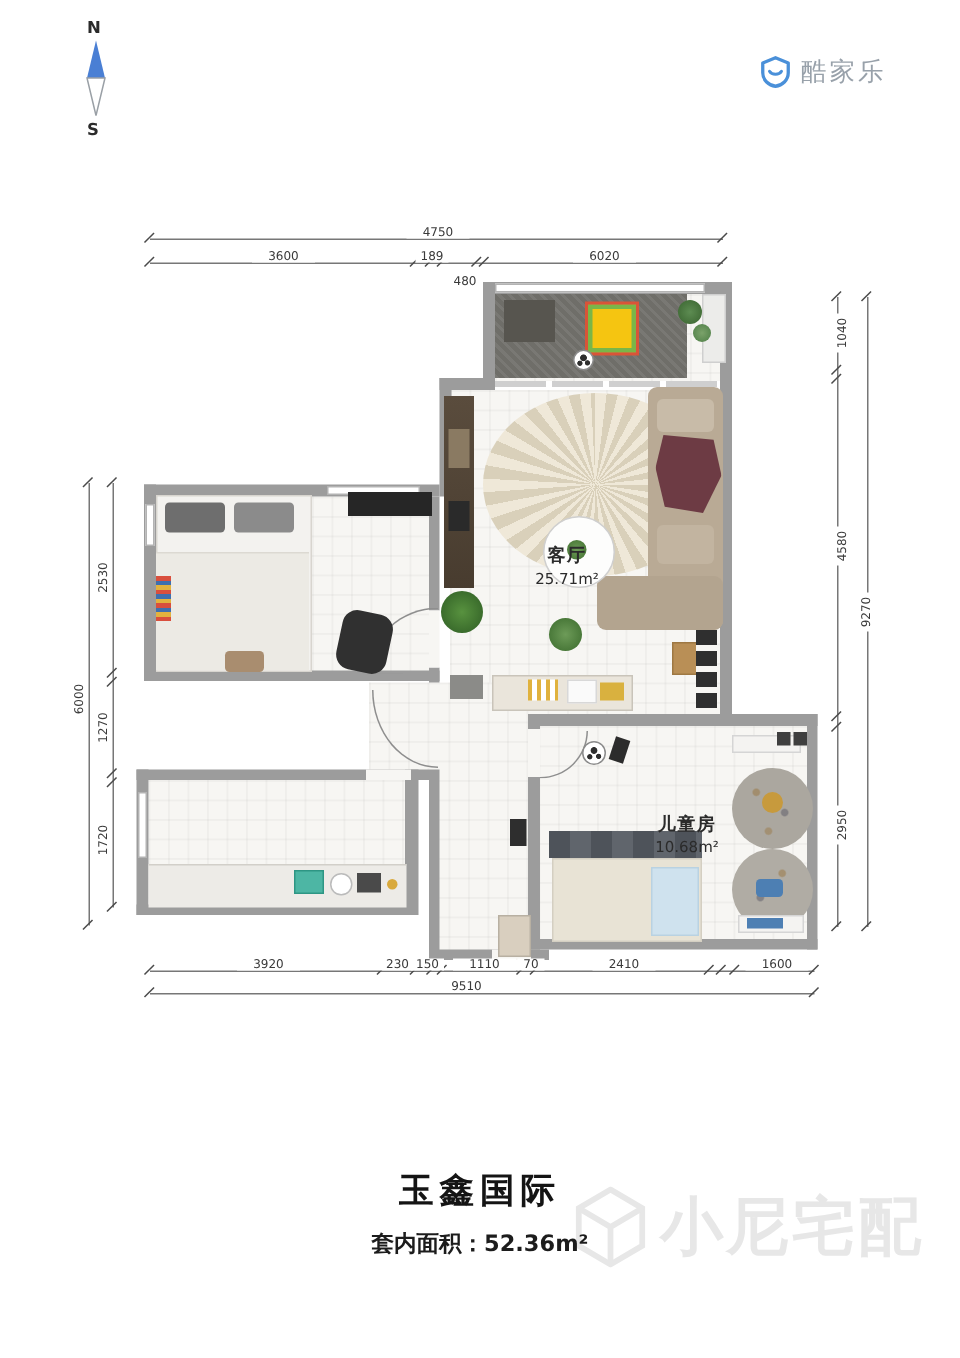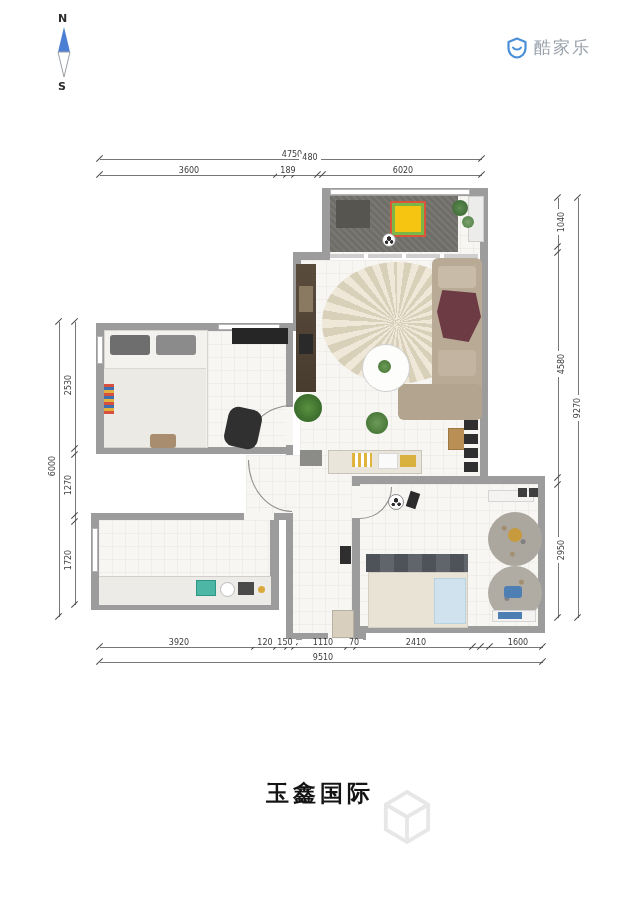--- a/index.html
+++ b/index.html
@@ -171,66 +171,74 @@
     <div class="f" style="left:518px;top:488px;width:9px;height:9px;background:#3f3f3f;"></div>
     <div class="f" style="left:529px;top:488px;width:9px;height:9px;background:#3f3f3f;"></div>
     <div class="f" style="left:492px;top:610px;width:42px;height:10px;background:#f4f3f1;border:1px solid #d5d5d5;"></div>
     <div class="f" style="left:498px;top:612px;width:24px;height:7px;background:#4d7fb3;"></div>
   </div>
 
   <div>
     <div class="f" style="left:340px;top:546px;width:11px;height:18px;background:#2e2e2e;"></div>
   </div>
 
+  <div class="room-label" style="left:338px;top:362px;width:80px;">
+    <span class="room-name">客厅</span>
+    <span class="room-area">25.71m²</span>
+  </div>
+  <div class="room-label" style="left:418px;top:541px;width:80px;">
+    <span class="room-name">儿童房</span>
+    <span class="room-area">10.68m²</span>
+  </div>
 
   <div>
     <div class="dl" style="left:100px;top:159px;width:382px;height:1px;"></div>
     <i class="tick" style="left:95px;top:158px;"></i>
     <i class="tick" style="left:477px;top:158px;"></i>
     <div class="dlabel" style="left:271px;top:151px;width:40px;">4750</div>
 
     <div class="dl" style="left:100px;top:175px;width:382px;height:1px;"></div>
     <i class="tick" style="left:95px;top:174px;"></i>
     <i class="tick" style="left:272px;top:174px;"></i>
     <i class="tick" style="left:282px;top:174px;"></i>
     <i class="tick" style="left:290px;top:174px;"></i>
     <i class="tick" style="left:313px;top:174px;"></i>
     <i class="tick" style="left:318px;top:174px;"></i>
     <i class="tick" style="left:477px;top:174px;"></i>
     <div class="dlabel" style="left:168px;top:167px;width:40px;">3600</div>
     <div class="dlabel" style="left:277px;top:167px;width:20px;">189</div>
-    <div class="dlabel" style="left:299px;top:154px;width:20px;">480</div>
+    <div class="dlabel" style="left:299px;top:184px;width:20px;">480</div>
     <div class="dlabel" style="left:382px;top:167px;width:40px;">6020</div>
   </div>
 
   <div>
     <div class="dl" style="left:100px;top:647px;width:443px;height:1px;"></div>
     <i class="tick" style="left:95px;top:646px;"></i>
     <i class="tick" style="left:250px;top:646px;"></i>
     <i class="tick" style="left:272px;top:646px;"></i>
     <i class="tick" style="left:283px;top:646px;"></i>
     <i class="tick" style="left:290px;top:646px;"></i>
     <i class="tick" style="left:343px;top:646px;"></i>
     <i class="tick" style="left:352px;top:646px;"></i>
     <i class="tick" style="left:468px;top:646px;"></i>
     <i class="tick" style="left:476px;top:646px;"></i>
     <i class="tick" style="left:485px;top:646px;"></i>
     <i class="tick" style="left:538px;top:646px;"></i>
     <div class="dlabel" style="left:158px;top:639px;width:40px;">3920</div>
-    <div class="dlabel" style="left:253px;top:639px;width:22px;">120</div>
+    <div class="dlabel" style="left:253px;top:639px;width:22px;">230</div>
     <div class="dlabel" style="left:274px;top:639px;width:20px;">150</div>
     <div class="dlabel" style="left:302px;top:639px;width:40px;">1110</div>
     <div class="dlabel" style="left:345px;top:639px;width:16px;">70</div>
     <div class="dlabel" style="left:395px;top:639px;width:40px;">2410</div>
     <div class="dlabel" style="left:497px;top:639px;width:40px;">1600</div>
 
     <div class="dl" style="left:100px;top:662px;width:443px;height:1px;"></div>
     <i class="tick" style="left:95px;top:661px;"></i>
     <i class="tick" style="left:538px;top:661px;"></i>
-    <div class="dlabel" style="left:302px;top:654px;width:40px;">9510</div>
+    <div class="dlabel" style="left:290px;top:654px;width:40px;">9510</div>
   </div>
 
   <div>
     <div class="dl" style="left:75px;top:322px;width:1px;height:283px;"></div>
     <i class="tick" style="left:70px;top:321px;"></i>
     <i class="tick" style="left:70px;top:448px;"></i>
     <i class="tick" style="left:70px;top:454px;"></i>
     <i class="tick" style="left:70px;top:515px;"></i>
     <i class="tick" style="left:70px;top:521px;"></i>
     <i class="tick" style="left:70px;top:604px;"></i>
@@ -260,16 +268,20 @@
     <i class="tick" style="left:573px;top:197px;"></i>
     <i class="tick" style="left:573px;top:617px;"></i>
     <div class="vlab" style="left:565px;top:404px;width:26px;">9270</div>
   </div>
 
   <div class="watermark">
     <svg width="50" height="54" viewBox="0 0 26 28">
       <path d="M13 1 L24 7.5 V20.5 L13 27 L2 20.5 V7.5 Z" fill="none" stroke="#e7e7e7" stroke-width="2"></path>
       <path d="M13 14 V27 M13 14 L24 7.5 M13 14 L2 7.5" fill="none" stroke="#e7e7e7" stroke-width="2"></path>
     </svg>
+    <span>小尼宅配</span>
   </div>
   <div class="footer-title">玉鑫国际</div>
+  <div class="footer-area">
+    <span>套内面积：</span><span>52.36m²</span>
+  </div>
 
 </div>
 
 </body></html>

